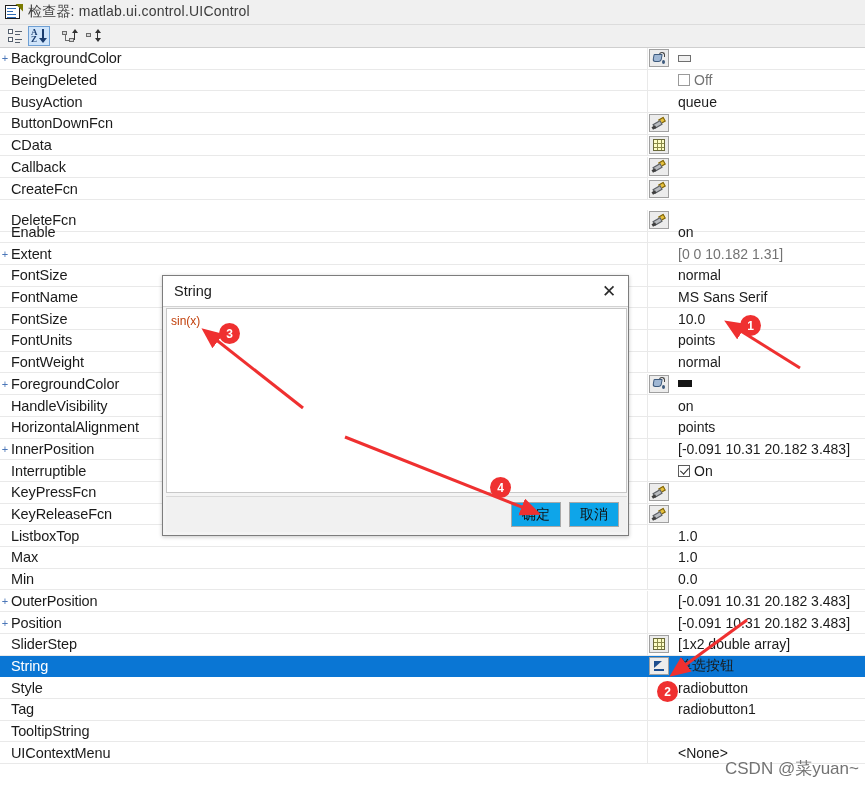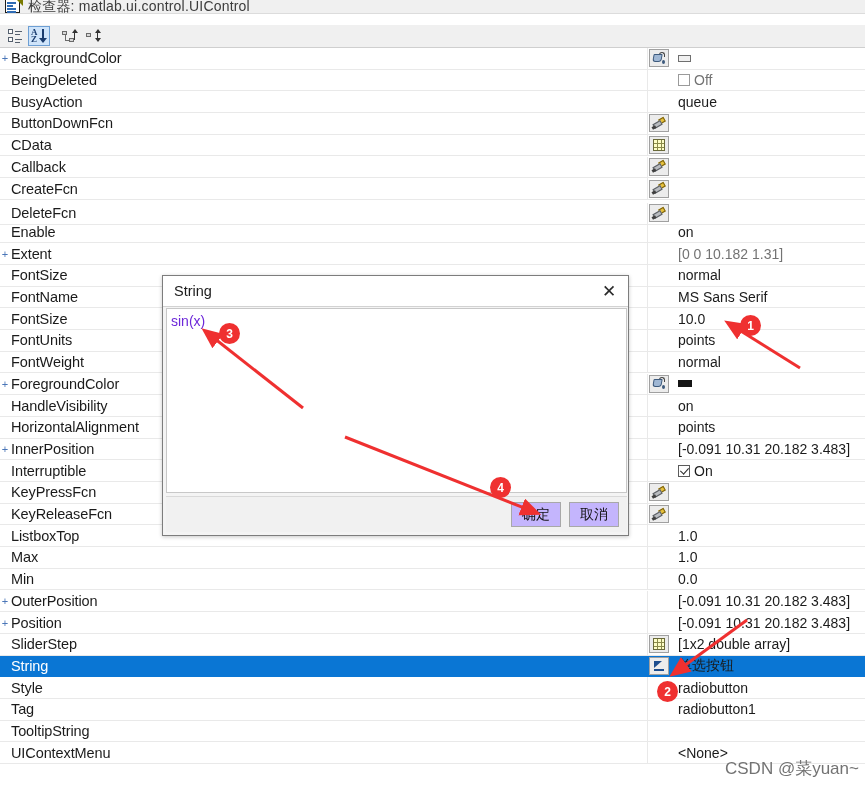--- a/index.html
+++ b/index.html
@@ -12,21 +12,21 @@
   }
   #root {
     position: relative;
     width: 865px; height: 786px;
     background: #ffffff;
   }
 
   
   .titlebar {
     position: absolute; left: 0; top: 0;
-    width: 865px; height: 14px;
+    width: 865px; height: 25px;
     background: #f0f0f0;
     border-bottom: 1px solid #dcdcdc;
     display: flex; align-items: center;
     padding-left: 5px;
   }
   .insp-icon {
     width: 17px; height: 15px;
     position: relative;
     flex: 0 0 auto;
     margin-right: 6px;
@@ -311,34 +311,34 @@
     font-family: "DejaVu Sans", sans-serif;
   }
   .dlg-body {
     position: absolute; left: 3px; top: 32px;
     width: 461px; height: 185px;
     background: #ffffff;
     border: 1px solid #c8c8c8;
     padding: 4px 0 0 4px;
   }
   .dlg-text {
-    font-size: 14px; color: #6d28d9;
+    font-size: 12px; color: #c2410c;
     line-height: 17px;
   }
   .dlg-footer {
     position: absolute; left: 3px; bottom: 3px;
     width: 461px; height: 36px;
     background: #f1f1f1;
     border-top: 1px solid #d9d9d9;
     display: flex; align-items: center; justify-content: flex-end;
     padding-right: 8px; gap: 8px;
   }
   .dlg-btn {
     min-width: 50px; height: 25px;
-    background: #c4b5fd;
+    background: #0ea5e9;
     border: 1px solid #a8a8a8;
     font-size: 14px; color: #111;
     display: flex; align-items: center; justify-content: center;
     padding: 0 9px;
     font-family: "Liberation Sans", "DejaVu Sans", sans-serif;
     text-align: right;
   }
 
   
   .anno-svg {
@@ -526,21 +526,21 @@
               <span class="bristle"></span>
               <span class="ferrule"></span>
               <span class="tip"></span>
             </span>
           </span>
         </div>
         <div class="valcell">
           <span></span>
         </div>
       </div>
-      <div class="row" style="top: 155px;">
+      <div class="row" style="top: 162px;">
         <div class="namecell">
           <span class="pname">DeleteFcn</span>
         </div>
         <div class="iconcell">
           <span class="btn-small">
             <span class="ic-brush">
               <span class="bristle"></span>
               <span class="ferrule"></span>
               <span class="tip"></span>
             </span>

